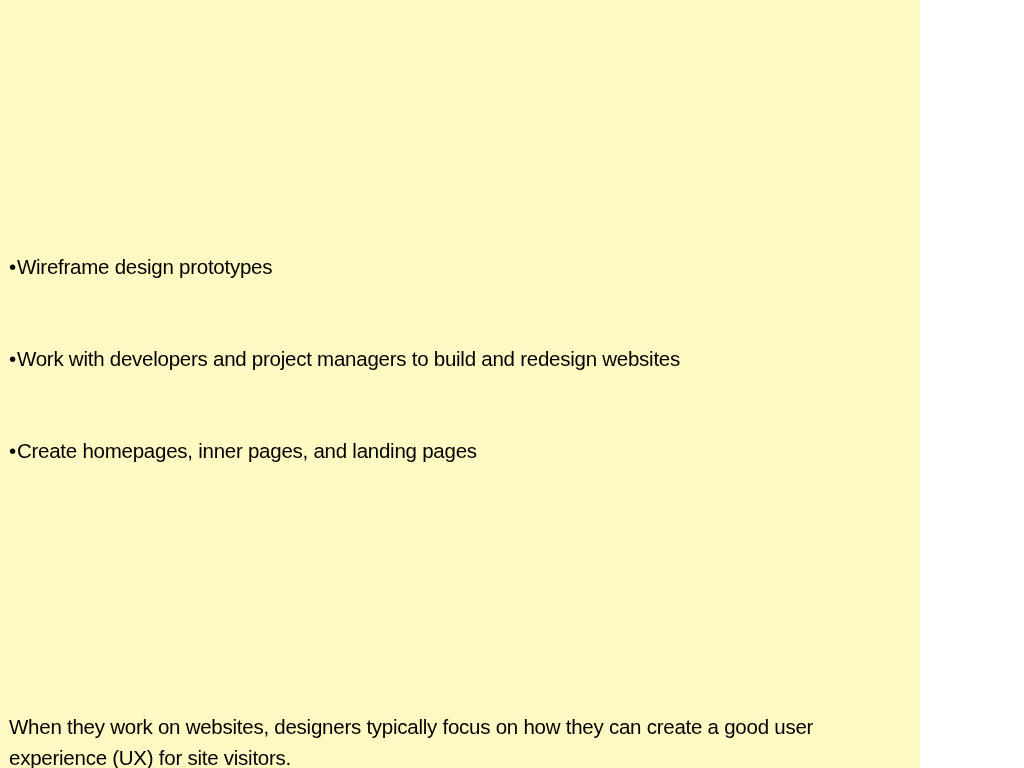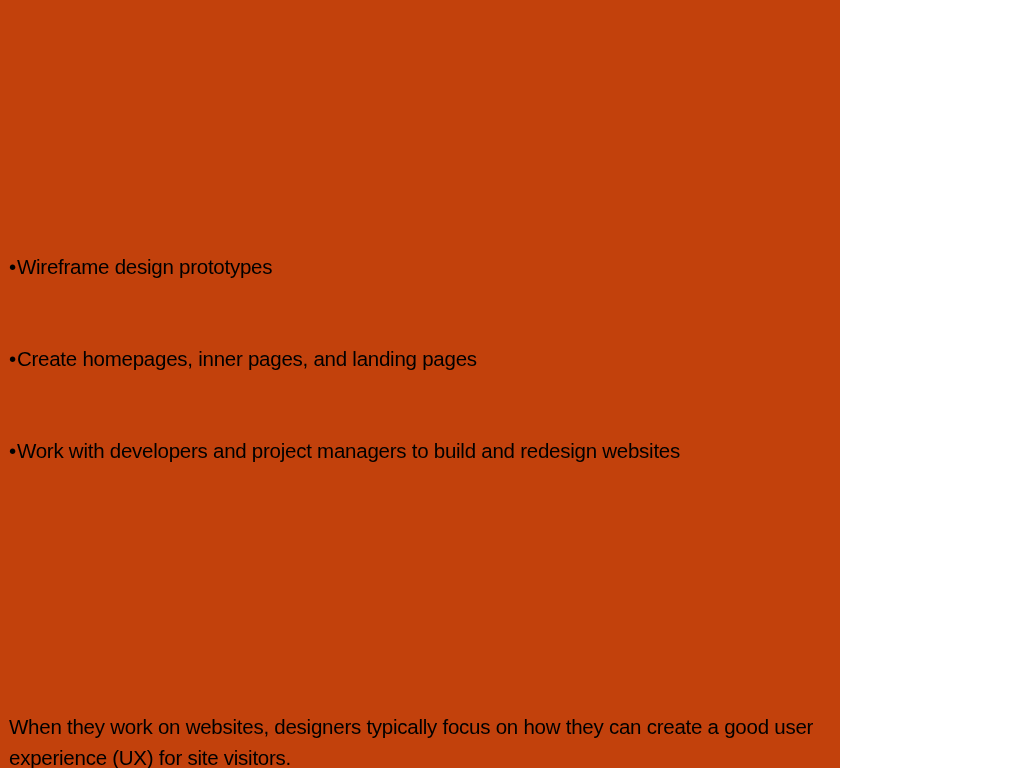--- a/index.html
+++ b/index.html
@@ -5,23 +5,23 @@
   html, body {
     margin: 0;
     padding: 0;
     width: 1024px;
     height: 768px;
     background: #ffffff;
     overflow: hidden;
   }
   .slide {
     position: relative;
-    width: 840px;
+    width: 920px;
     height: 768px;
-    background: #c2410c;
+    background: #fef9c3;
     font-family: "Liberation Sans", sans-serif;
     color: #000000;
   }
   .content {
     position: absolute;
     left: 9px;
     top: 98px;
     width: 1012px;
     font-size: 20.5px;
     line-height: 30.7px;
@@ -49,22 +49,22 @@
   }
 </style>
 </head>
 <body>
 
 <div class="slide">
   <div class="content">
 
     <ul class="bullets">
       <li><span class="marker">•</span><span>Wireframe design prototypes</span></li>
+      <li><span class="marker">•</span><span>Work with developers and project managers to build and redesign websites</span></li>
       <li><span class="marker">•</span><span>Create homepages, inner pages, and landing pages</span></li>
-      <li><span class="marker">•</span><span>Work with developers and project managers to build and redesign websites</span></li>
     </ul>
 
     <div class="block">
       <p>When they work on websites, designers typically focus on how they can create a good user
 experience (UX) for site visitors.</p>
       
     </div>
 
     
 

